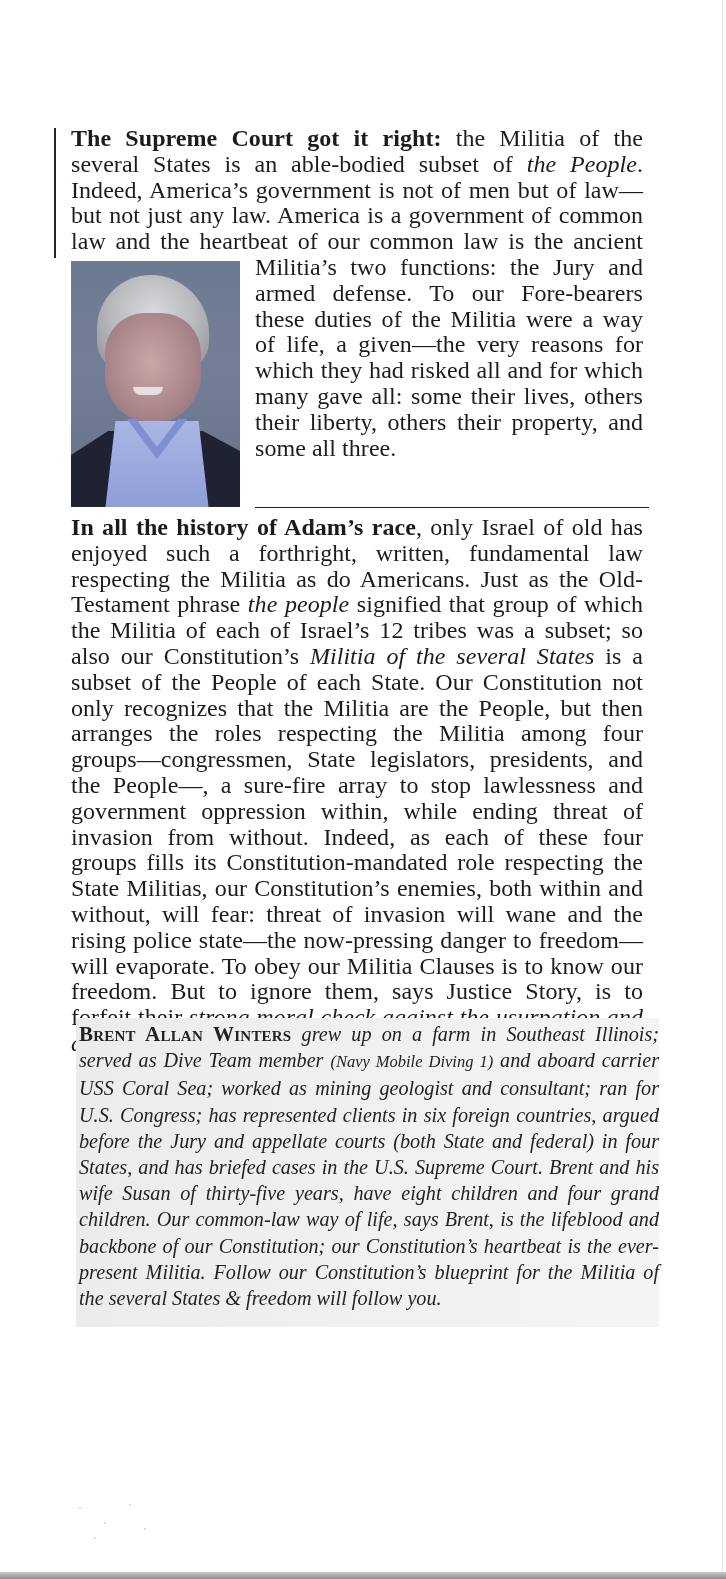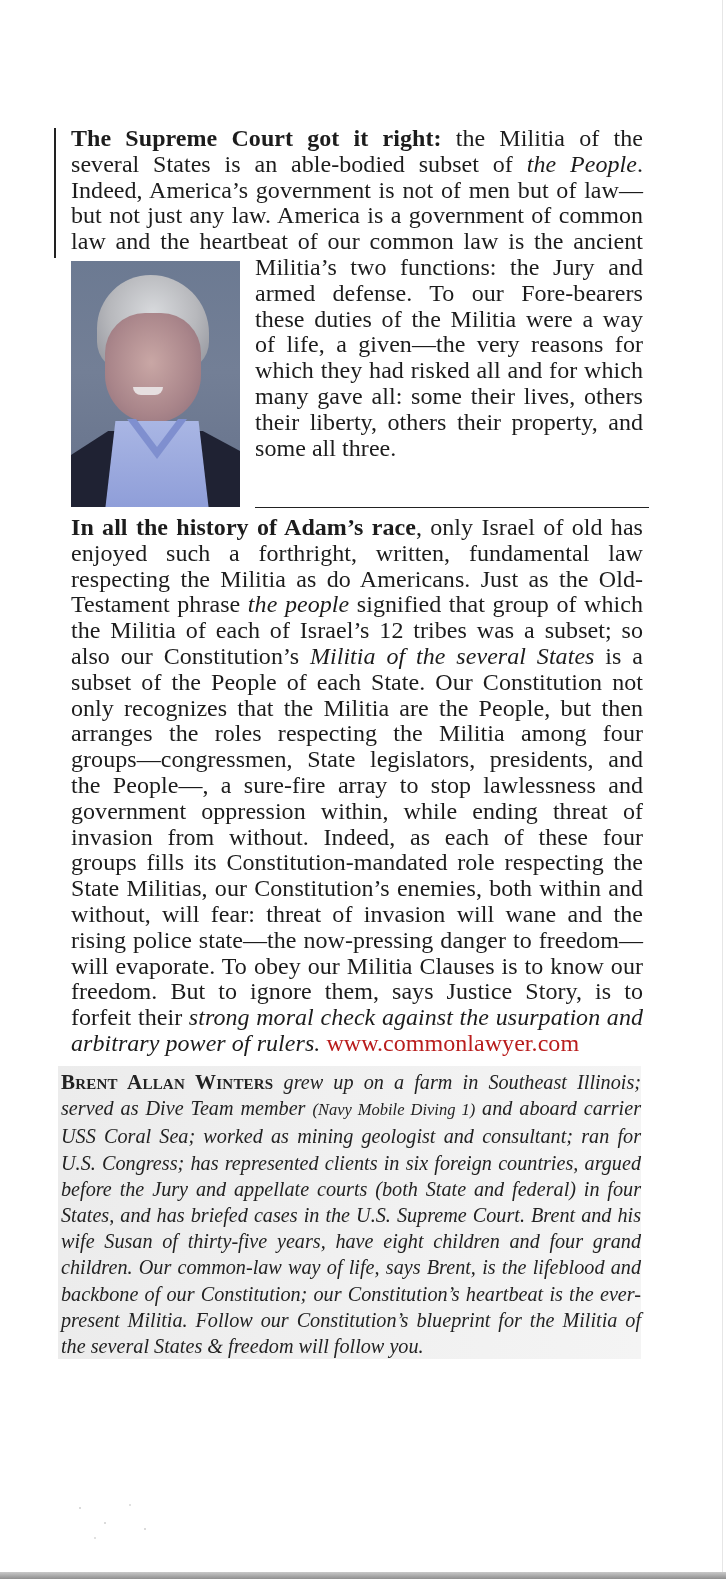--- a/index.html
+++ b/index.html
@@ -114,27 +114,26 @@
       padding: 0;
     }
     .link {
       color: #b91c1c;
       font-style: normal;
       text-decoration: none;
     }
 
     .bio {
       position: absolute;
-      left: 58px;
+      left: 76px;
       top: 1018px;
       width: 583px;
-      padding: 3px 0 0 3px;
+      padding: 3px 0 16px 3px;
       box-sizing: border-box;
       background: linear-gradient(90deg, #ececec 0%, #f1f1f1 60%, #f4f4f4 100%);
-      margin-top: 48px;
     }
     .bio p {
       margin: 0;
       font-family: "Liberation Serif", "DejaVu Serif", serif;
       font-style: italic;
       font-size: 20.2px;
       line-height: 26.2px;
       text-align: justify;
       color: #222;
     }

